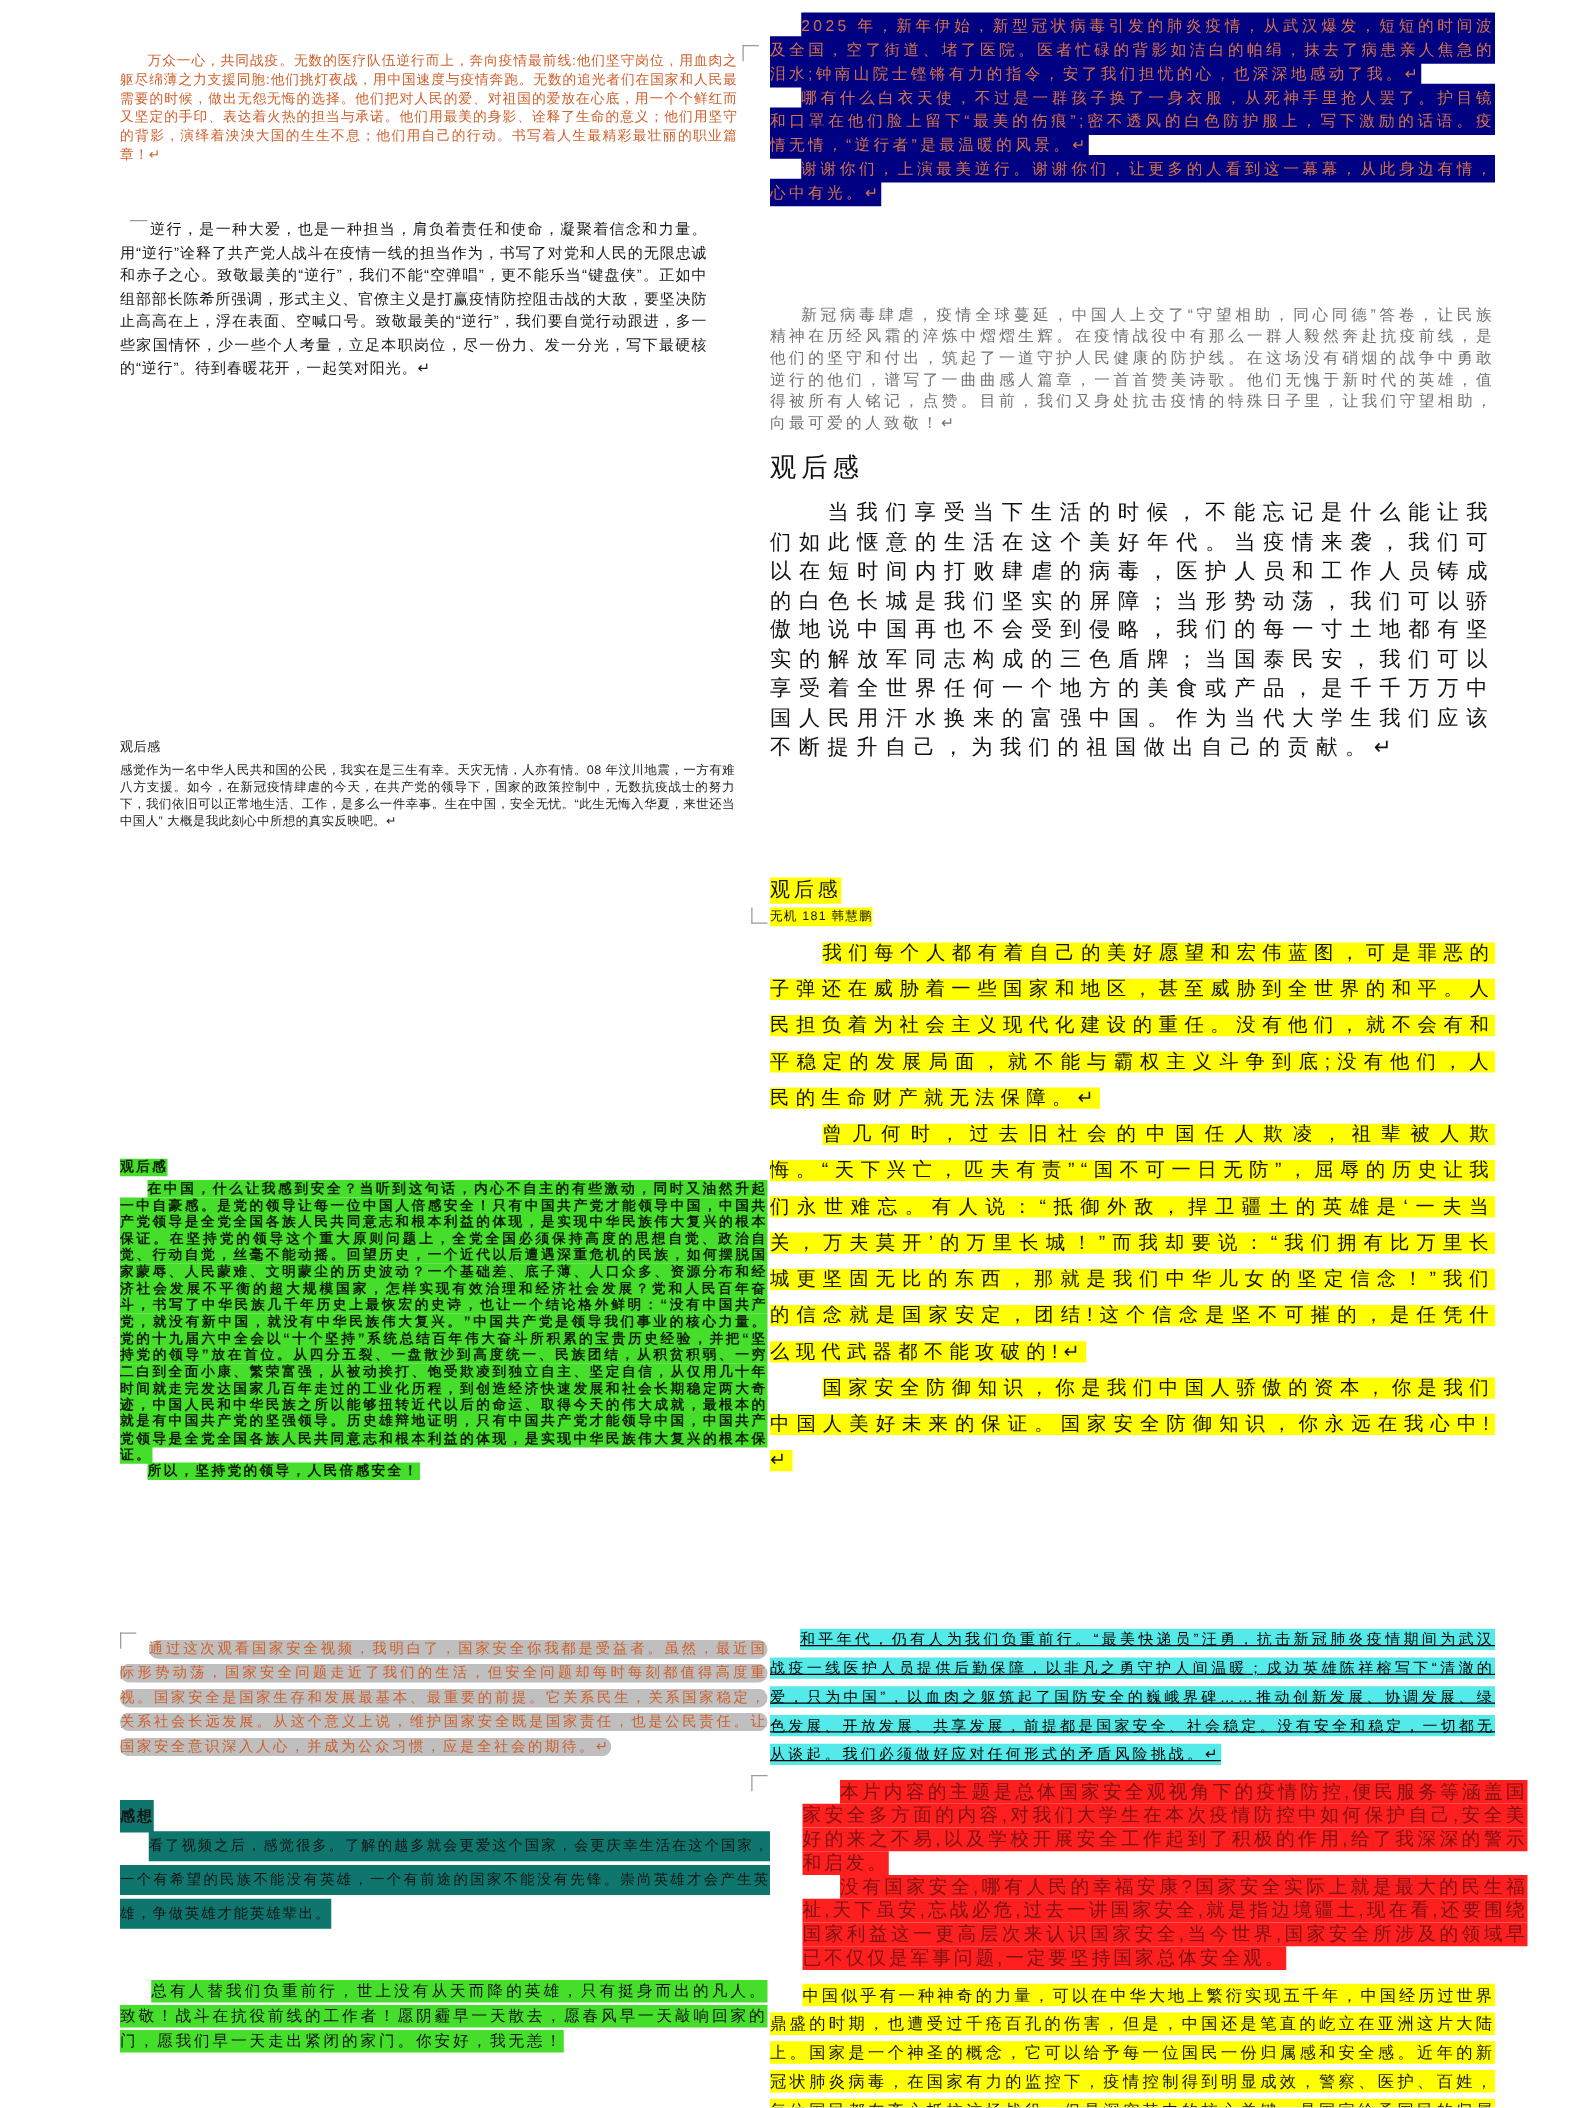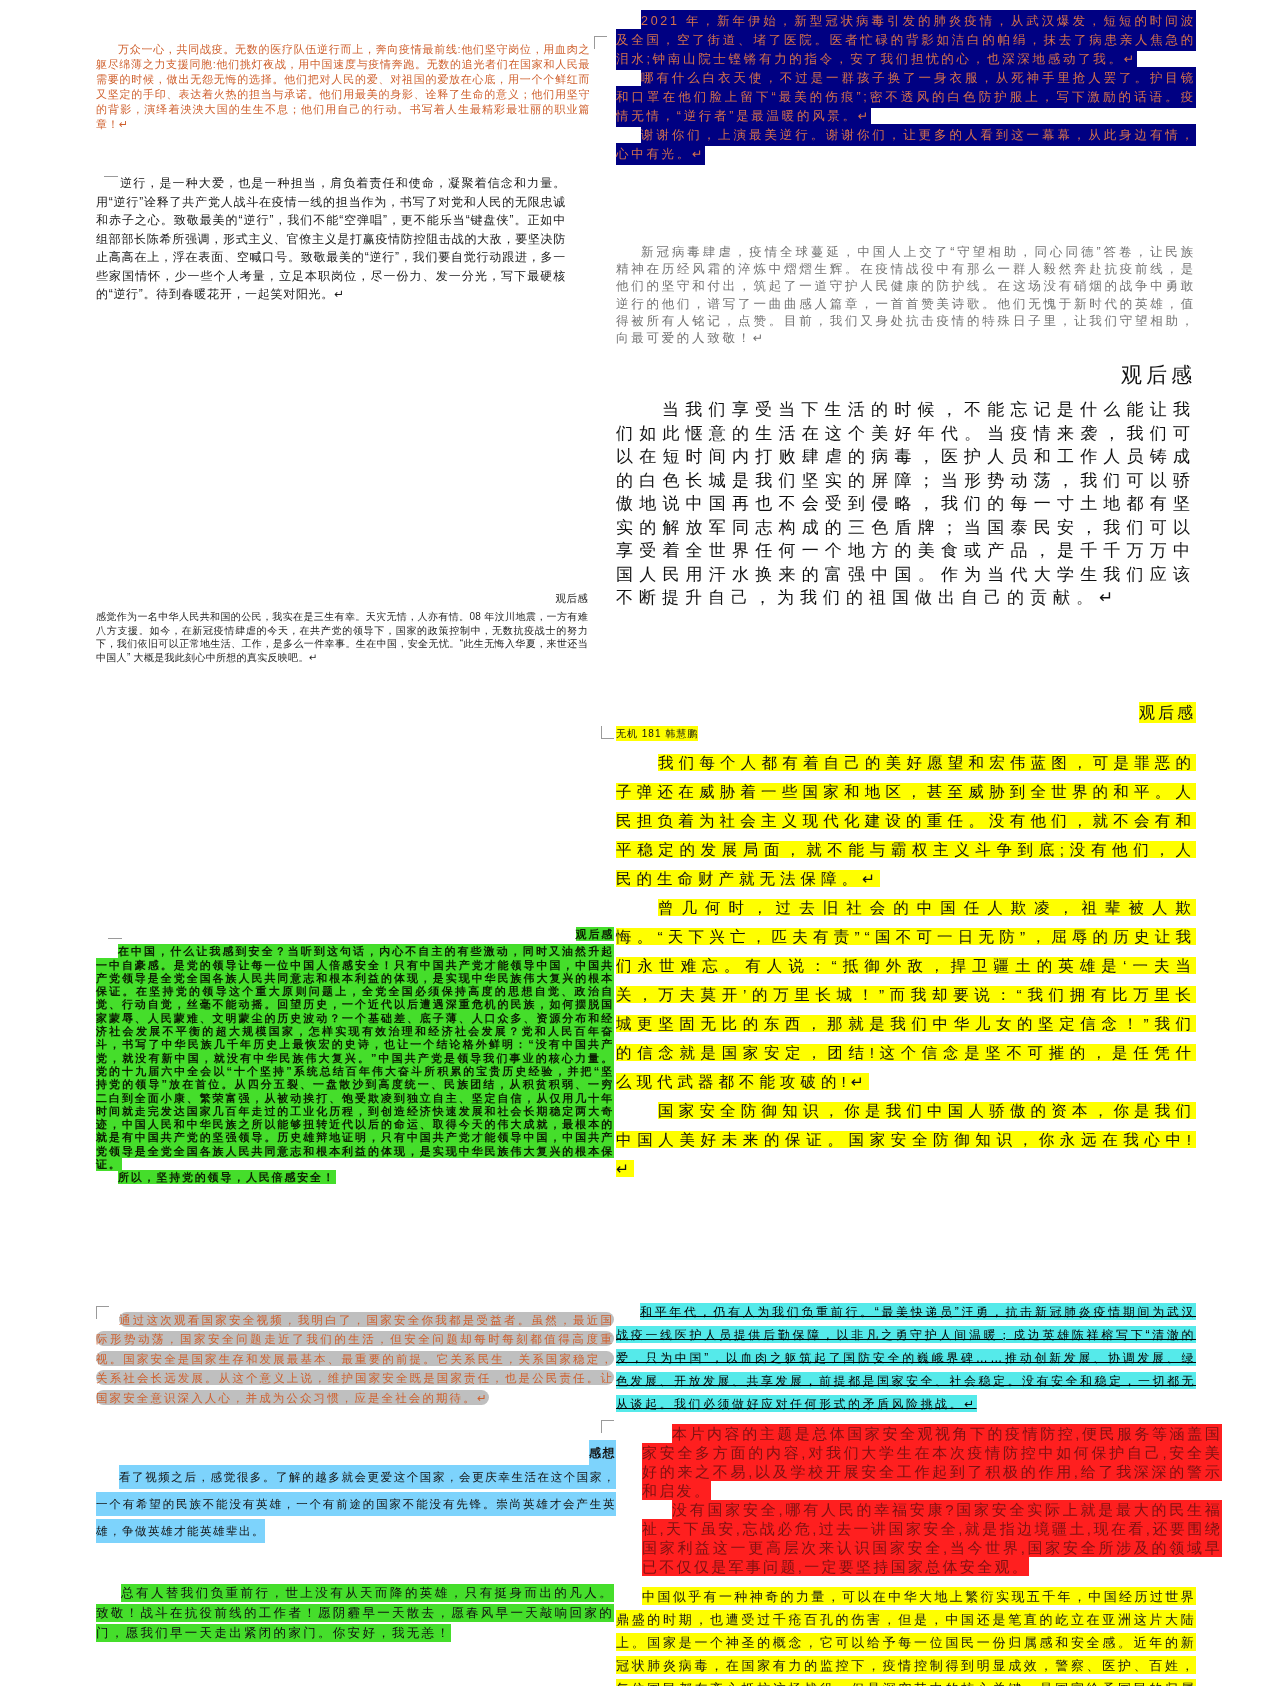--- a/index.html
+++ b/index.html
@@ -2,35 +2,35 @@
 <html><head>
 <meta charset="utf-8">
 <style>
   html,body{margin:0;padding:0;background:#ffffff;}
   #canvas{position:relative;width:1264px;height:1686px;background:#ffffff;overflow:hidden;
           font-family:"Liberation Sans","DejaVu Sans",sans-serif;color:#1a1a1a;}
   .blk{position:absolute;}
   .blk p{margin:0;text-align:justify;text-justify:inter-ideograph;}
   .indent{text-indent:2em;}
   .hl{box-decoration-break:clone;-webkit-box-decoration-break:clone;}
-  .ctitle{text-align:right;margin:0;font-weight:normal;}
+  .ctitle{text-align:left;margin:0;font-weight:normal;}
 
   
   .l-unity{left:96px;top:42px;width:494px;font-size:11px;letter-spacing:.5px;line-height:15px;color:#CF5F2C;}
   .l-nixing{left:96px;top:174px;width:470px;font-size:12px;letter-spacing:.7px;line-height:18.5px;color:#181818;}
   .l-citizen{left:96px;top:592px;width:492px;font-size:10px;letter-spacing:.3px;line-height:13.8px;color:#222;}
   .l-citizen .ctitle{font-size:10.5px;margin-bottom:4px;}
   .l-green{left:96px;top:928px;width:518px;font-size:11px;letter-spacing:1.8px;line-height:13.3px;font-weight:bold;color:#0c1f02;}
   .l-green .ctitle{font-size:11px;font-weight:bold;margin-bottom:4px;}
   .l-green .hl,.l-heroes .hl,.t-green{background:#45DE2B;padding:1px 0;}
   .l-gray{left:96px;top:1310px;width:518px;font-size:11.5px;letter-spacing:2.1px;line-height:19.5px;color:#CF5F2C;}
   .l-gray .hl{background:#BFBFBF;padding:1.5px 0;border-radius:13px;}
   .l-magenta{left:96px;top:1444px;width:520px;font-size:11.5px;letter-spacing:1.5px;line-height:27px;color:#141414;}
   .l-magenta .ctitle{font-size:12px;font-weight:bold;line-height:18px;margin-bottom:2px;}
-  .l-magenta .hl{background:#7dd3fc;padding:6px 0;}
+  .l-magenta .hl{background:#0f766e;padding:6px 0;}
   .l-heroes{left:96px;top:1583px;width:518px;font-size:12.5px;letter-spacing:2.3px;line-height:20px;color:#101010;}
   .l-heroes .hl{padding:2px 0;}
 
   
   .r-blue{left:616px;top:12px;width:580px;font-size:12.5px;letter-spacing:2.7px;line-height:19px;color:#D4714C;}
   .r-blue .hl{background:#000082;padding:4px 0;}
   .r-virus{left:616px;top:244px;width:580px;font-size:12.5px;letter-spacing:2.7px;line-height:17.2px;color:#737373;}
   .r-main{left:616px;top:358px;width:580px;font-size:17px;letter-spacing:6px;line-height:23.5px;color:#111;}
   .r-main .ctitle{font-size:21px;letter-spacing:4px;line-height:34px;margin-bottom:6px;}
   .r-main p.indent{text-indent:46px;}
@@ -92,21 +92,21 @@
   <div class="blk l-magenta">
     <h3 class="ctitle"><span class="hl">感想</span></h3>
     <p class="indent"><span class="hl">看了视频之后，感觉很多。了解的越多就会更爱这个国家，会更庆幸生活在这个国家，一个有希望的民族不能没有英雄，一个有前途的国家不能没有先锋。崇尚英雄才会产生英雄，争做英雄才能英雄辈出。</span></p>
   </div>
 
   <div class="blk l-heroes">
     <p class="indent"><span class="hl">总有人替我们负重前行，世上没有从天而降的英雄，只有挺身而出的凡人。致敬！战斗在抗役前线的工作者！愿阴霾早一天散去，愿春风早一天敲响回家的门，愿我们早一天走出紧闭的家门。你安好，我无恙！</span></p>
   </div>
 
   <div class="blk r-blue">
-    <p class="indent"><span class="hl">2021 年，新年伊始，新型冠状病毒引发的肺炎疫情，从武汉爆发，短短的时间波及全国，空了街道、堵了医院。医者忙碌的背影如洁白的帕绢，抹去了病患亲人焦急的泪水;钟南山院士铿锵有力的指令，安了我们担忧的心，也深深地感动了我。↵</span></p>
+    <p class="indent"><span class="hl">2025 年，新年伊始，新型冠状病毒引发的肺炎疫情，从武汉爆发，短短的时间波及全国，空了街道、堵了医院。医者忙碌的背影如洁白的帕绢，抹去了病患亲人焦急的泪水;钟南山院士铿锵有力的指令，安了我们担忧的心，也深深地感动了我。↵</span></p>
     <p class="indent"><span class="hl">哪有什么白衣天使，不过是一群孩子换了一身衣服，从死神手里抢人罢了。护目镜和口罩在他们脸上留下“最美的伤痕”;密不透风的白色防护服上，写下激励的话语。疫情无情，“逆行者”是最温暖的风景。↵</span></p>
     <p class="indent"><span class="hl">谢谢你们，上演最美逆行。谢谢你们，让更多的人看到这一幕幕，从此身边有情，心中有光。↵</span></p>
   </div>
 
   <div class="blk r-virus">
     <p class="indent"><span>新冠病毒肆虐，疫情全球蔓延，中国人上交了“守望相助，同心同德”答卷，让民族精神在历经风霜的淬炼中熠熠生辉。在疫情战役中有那么一群人毅然奔赴抗疫前线，是他们的坚守和付出，筑起了一道守护人民健康的防护线。在这场没有硝烟的战争中勇敢逆行的他们，谱写了一曲曲感人篇章，一首首赞美诗歌。他们无愧于新时代的英雄，值得被所有人铭记，点赞。目前，我们又身处抗击疫情的特殊日子里，让我们守望相助，向最可爱的人致敬！↵</span></p>
   </div>
 
   <div class="blk r-main">
     <h2 class="ctitle"><span>观后感</span></h2>

